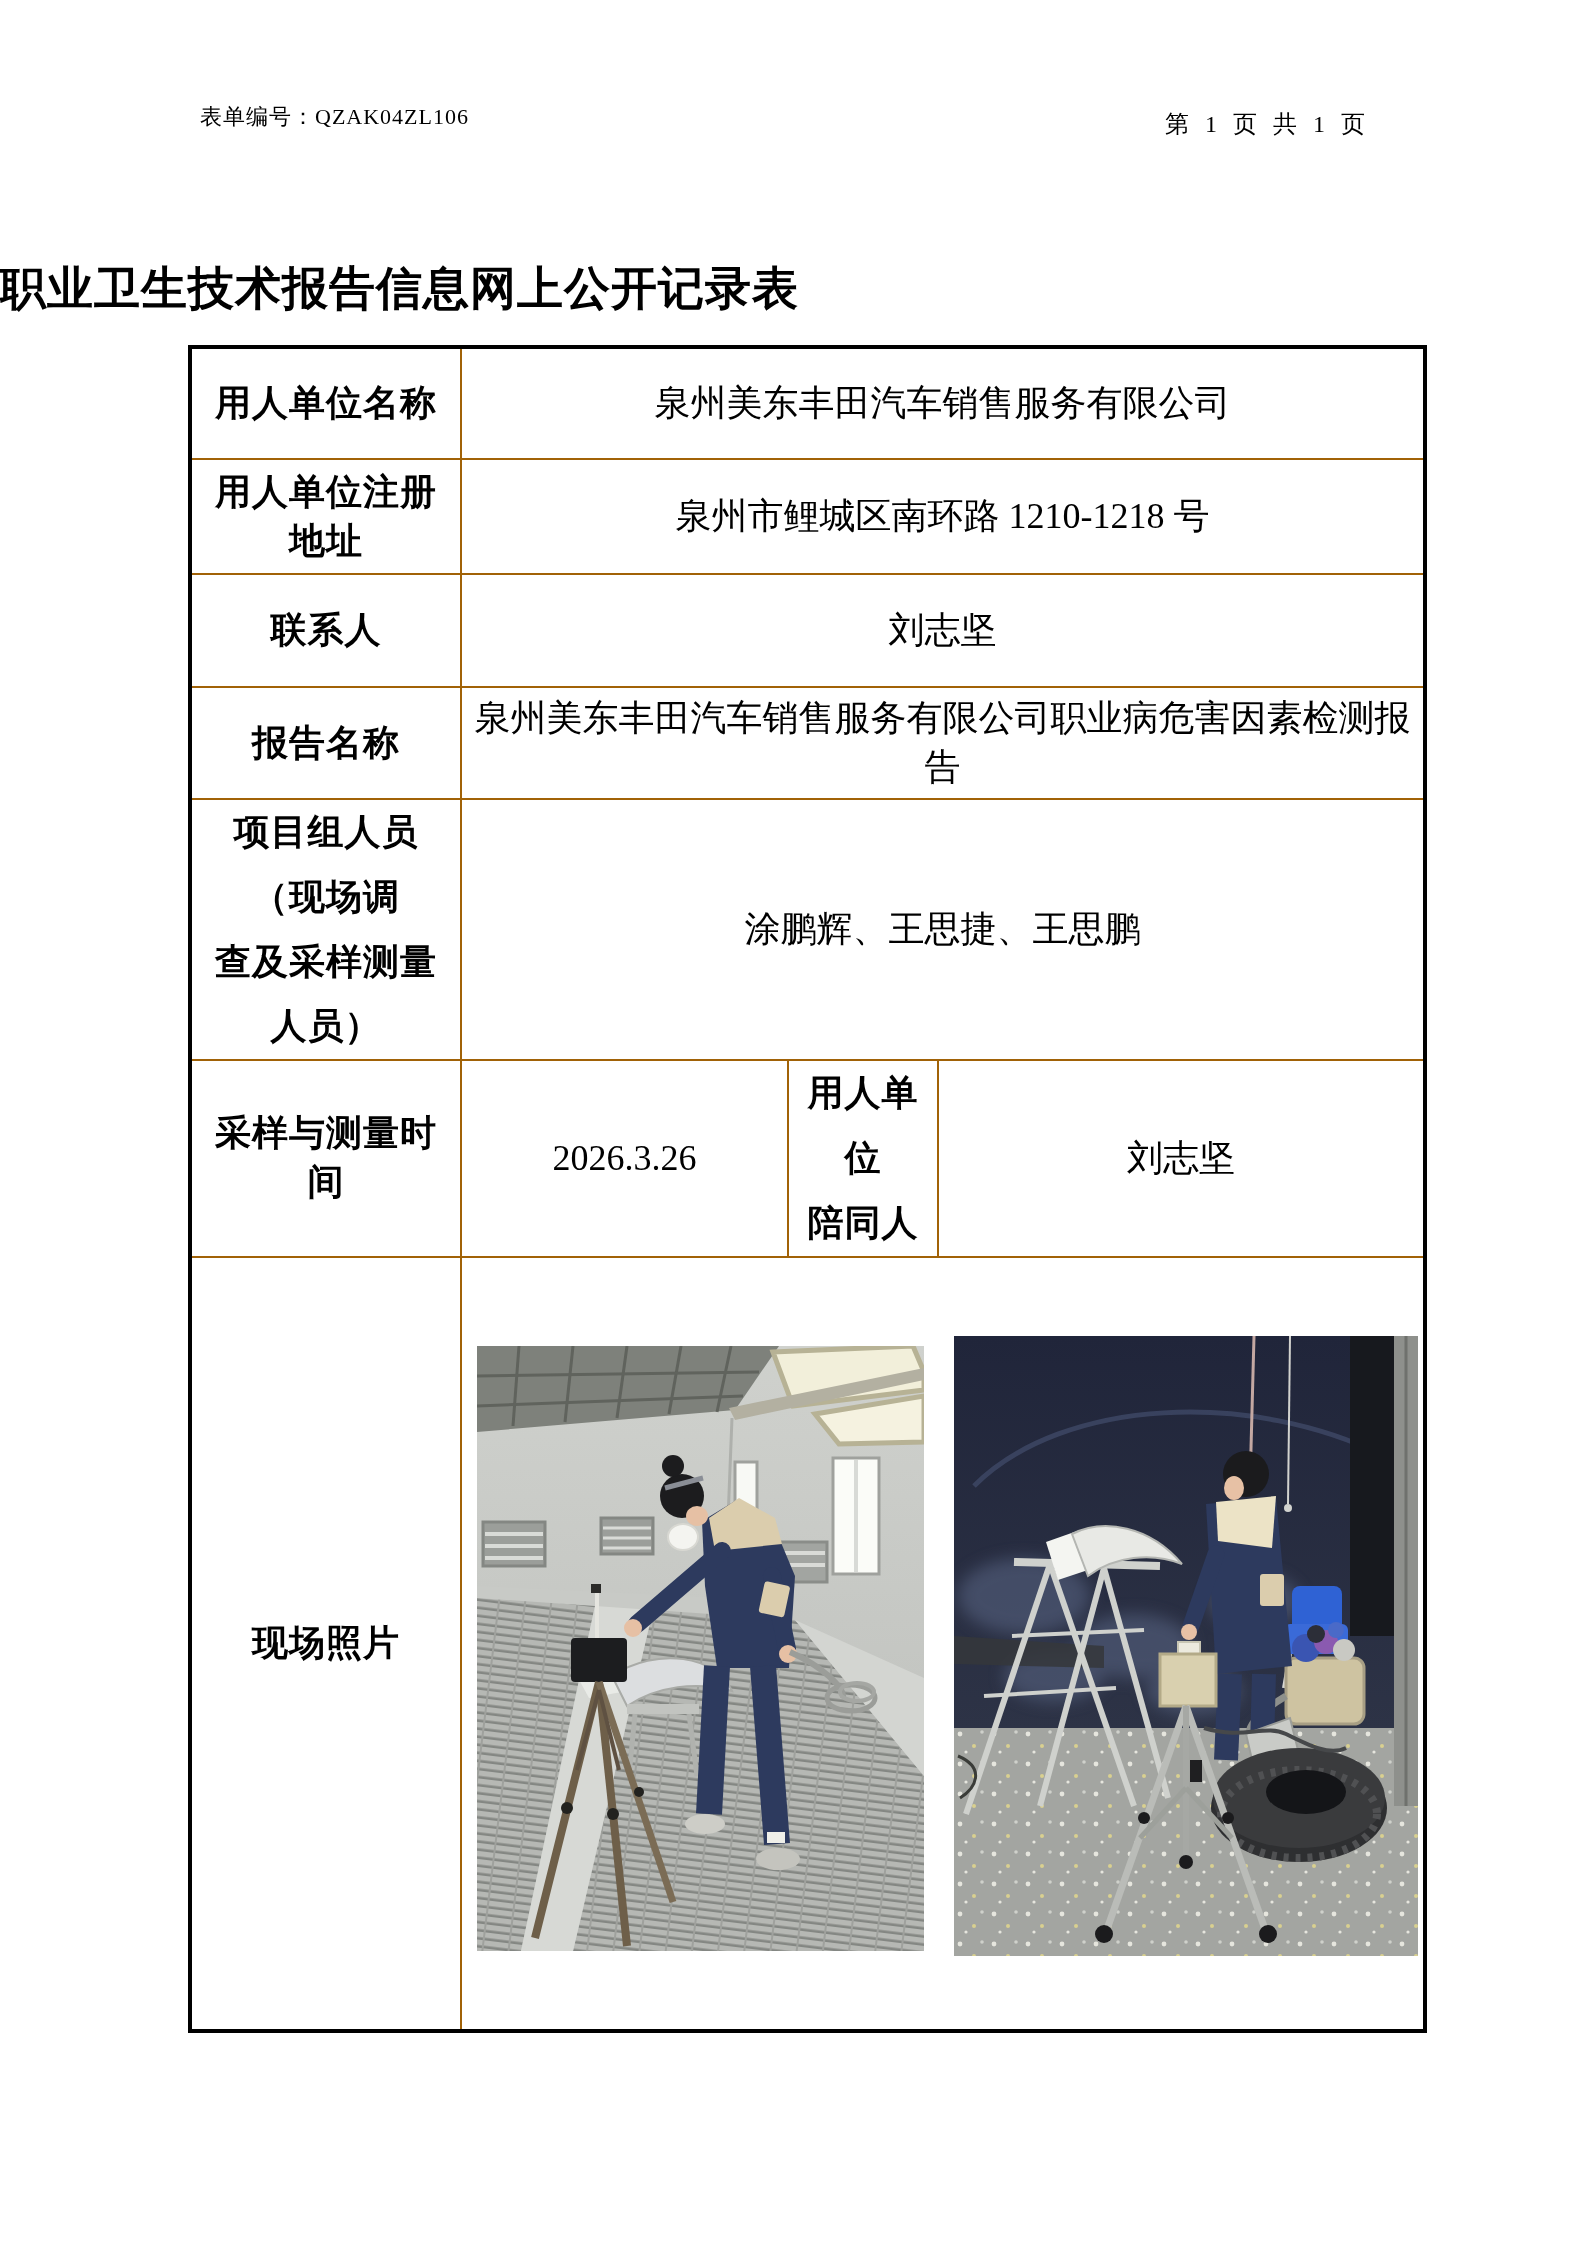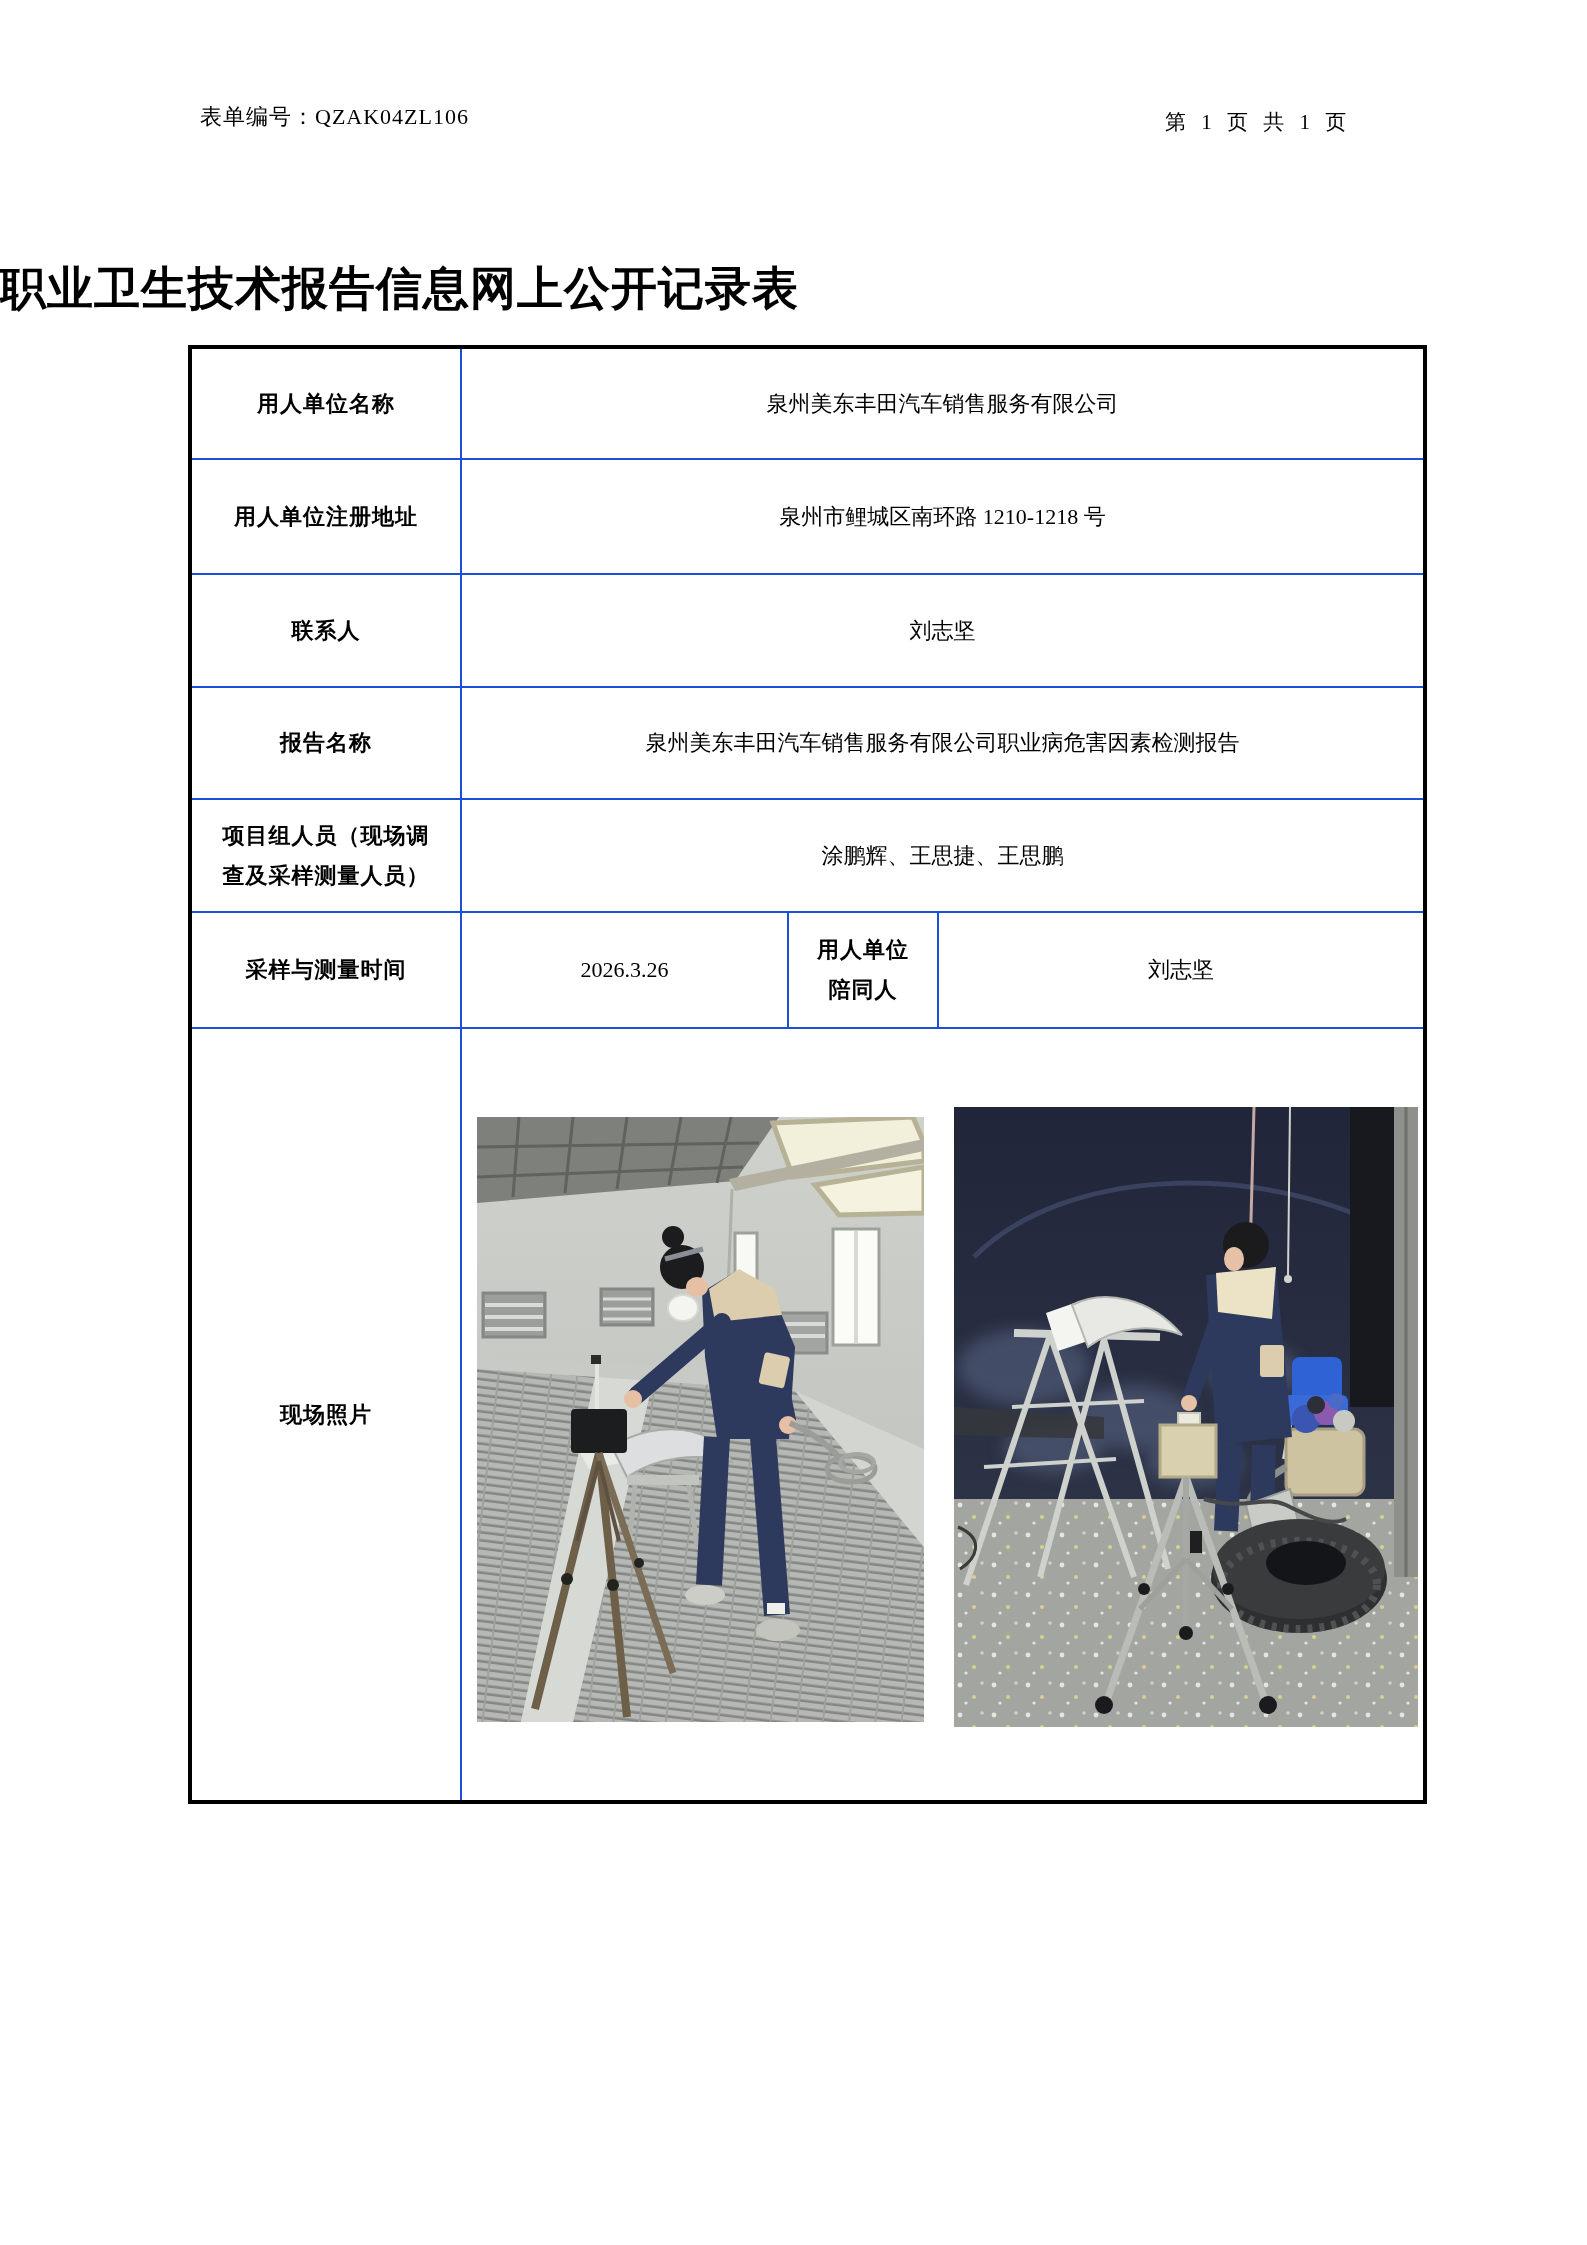--- a/index.html
+++ b/index.html
@@ -1,25 +1,25 @@
 <!DOCTYPE html>
 <html><head>
 <meta charset="utf-8">
 <style>
   html,body{margin:0;padding:0;background:#ffffff;}
   body{width:1587px;height:2245px;position:relative;font-family:"Liberation Serif","DejaVu Serif",serif;color:#000;}
   .page{position:absolute;inset:0;width:1587px;height:2245px;background:#fff;}
 
   .form-no{position:absolute;left:200px;top:102px;font-size:22px;letter-spacing:1px;}
-  .page-no{position:absolute;left:1165px;top:108px;font-size:21px;word-spacing:6px;letter-spacing:2px;}
+  .page-no{position:absolute;left:1165px;top:108px;font-size:24px;word-spacing:6px;letter-spacing:2px;}
   .title{position:absolute;left:0;top:258px;width:100%;font-size:46px;font-weight:bold;letter-spacing:1px;}
 
   table.rec{position:absolute;left:188px;top:345px;width:1235px;border-collapse:collapse;table-layout:fixed;
             border:4px solid #000;}
-  table.rec td{border:2px solid #1d4ed8;text-align:center;vertical-align:middle;font-size:22px;padding:0 8px;overflow:hidden;}
+  table.rec td{border:2px solid #a16207;text-align:center;vertical-align:middle;font-size:36px;padding:0 8px;overflow:hidden;}
   td.lab{font-weight:bold;letter-spacing:1px;}
   td.pre{white-space:pre-line;line-height:1.8;}
   td.leftal{text-align:left;padding-left:6px;padding-right:6px;}
   tr.h1{height:112px;} tr.h2{height:115px;} tr.h3{height:113px;margin-top:32px;} tr.h4{height:112px;}
   tr.h5{height:113px;} tr.h6{height:113px;} tr.h7{height:114px;} tr.h8{height:116px;} tr.h9{height:774px;}
   td.photocell{position:relative;padding:0;}
   .ph{position:absolute;}
   .ph svg{display:block;width:100%;height:100%;}
   .ph1{left:15px;top:88px;width:447px;height:605px;}
   .ph2{left:492px;top:78px;width:464px;height:620px;}

